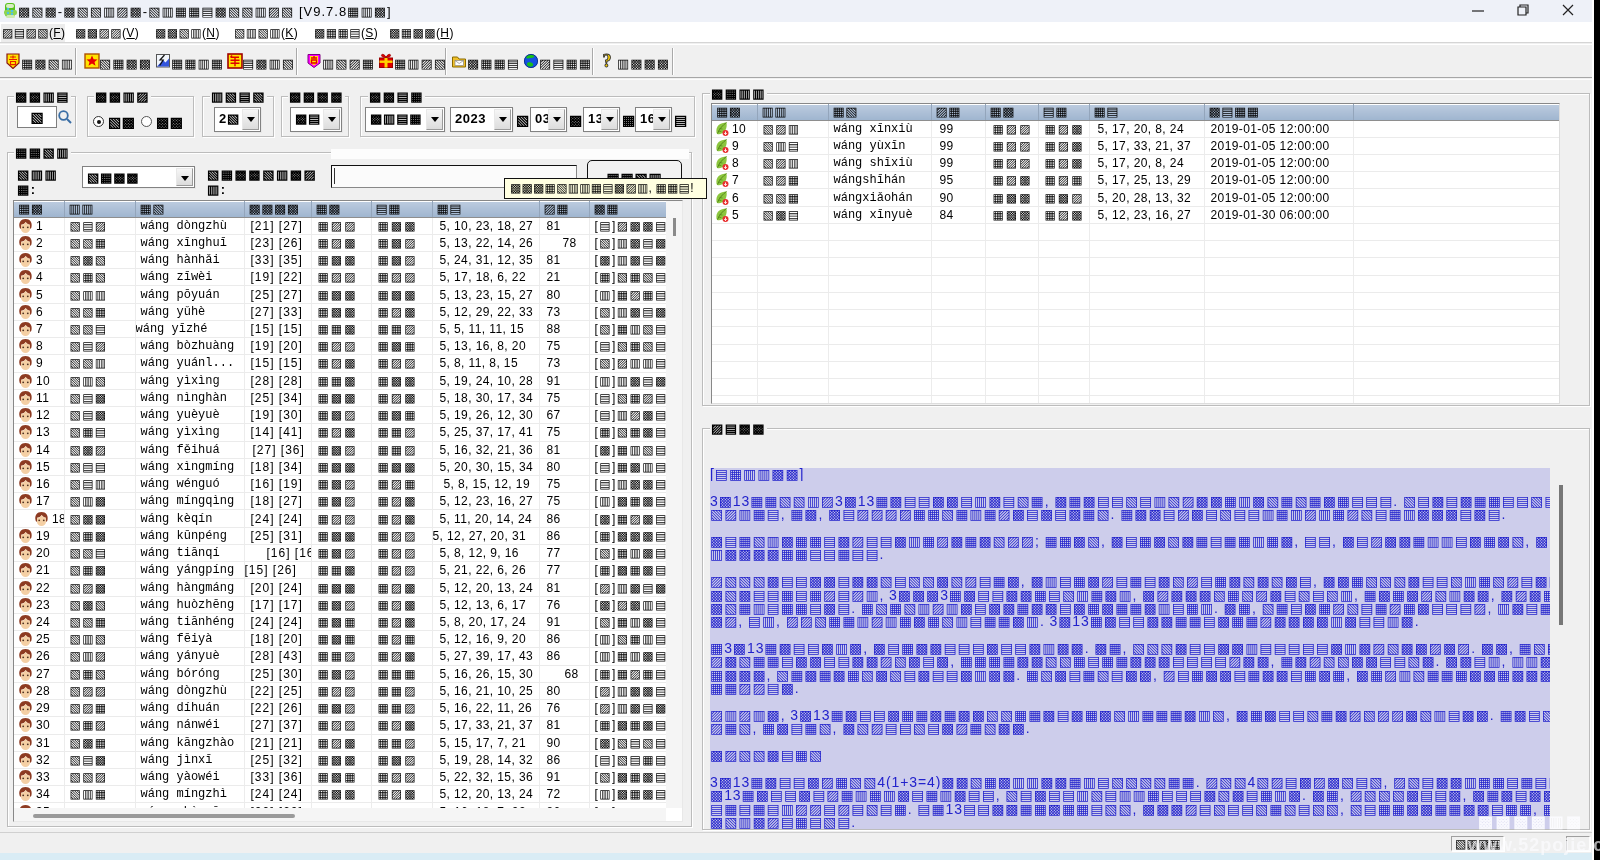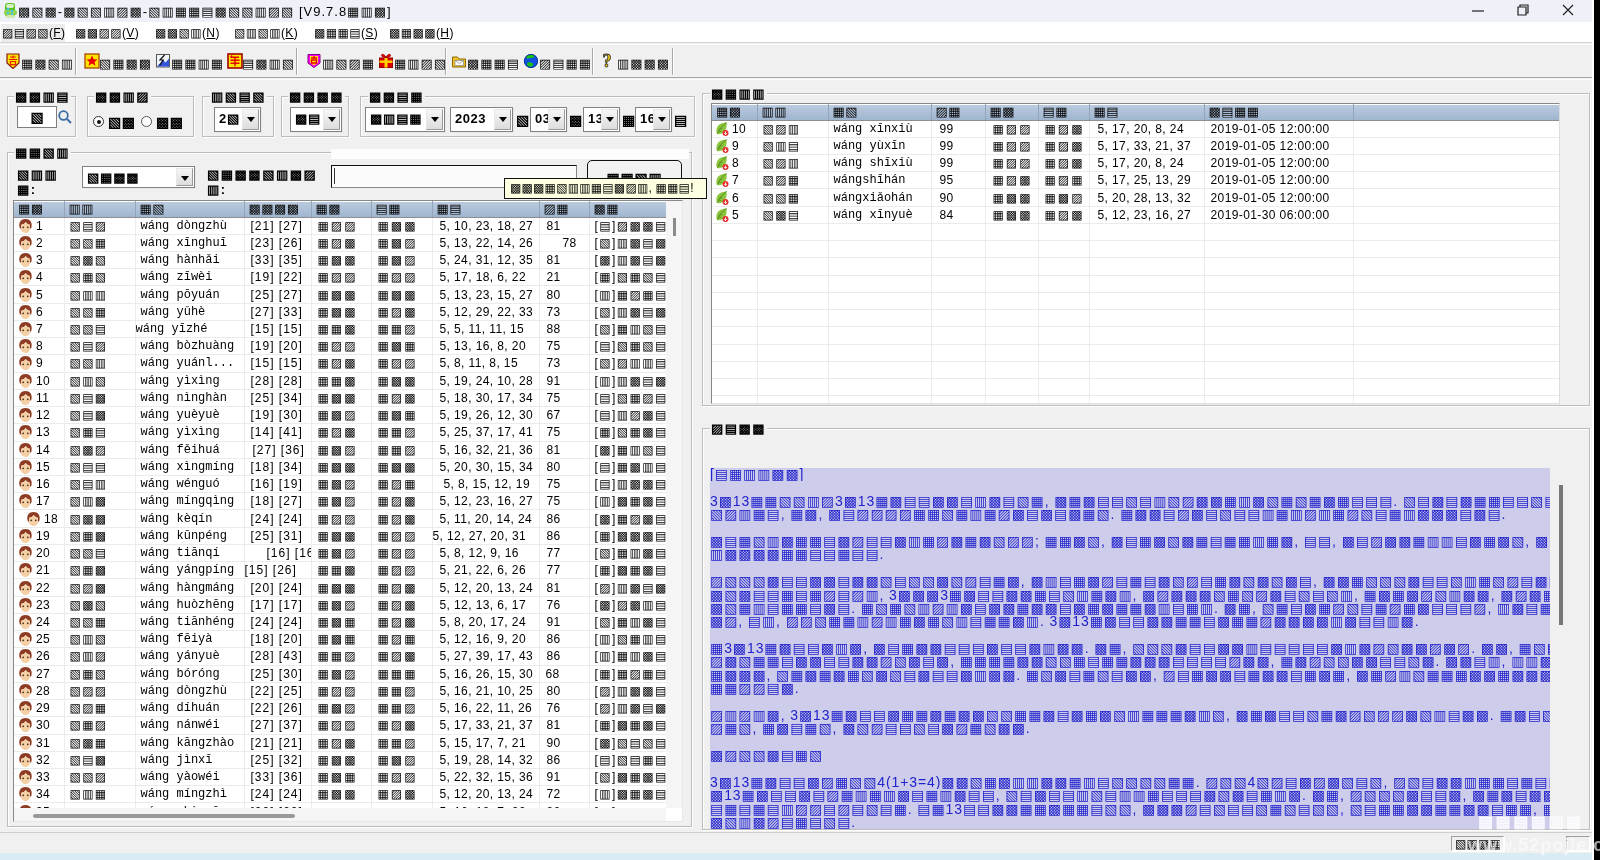--- a/index.html
+++ b/index.html
@@ -466,21 +466,21 @@
           <td style="padding-left:5px;letter-spacing:1.3px">▧▥▩</td>
           <td class="py" style="padding-left:5px">wáng míngqìng</td>
           <td class="num" style="padding-left:6px;letter-spacing:1px">[18] [27]</td>
           <td style="padding-left:6px;letter-spacing:2px">▦▩▨</td>
           <td style="padding-left:6px;letter-spacing:2px">▦▨▩</td>
           <td class="num" style="padding-left:7px">5, 12, 23, 16, 27</td>
           <td class="num" style="padding-left:7px">75</td>
           <td style="padding-left:5px;letter-spacing:1.4px;font-size:12px">[▥]▩▦▩▤▩▦</td>
         </tr>
         <tr class="lrow">
-          <td style="padding-left:12px"><svg width="15" height="16" viewBox="0 0 15 16" style="vertical-align:-4px;margin-right:3px">
+          <td style="padding-left:20px"><svg width="15" height="16" viewBox="0 0 15 16" style="vertical-align:-4px;margin-right:3px">
               <path d="M1.5 9C.5 4.5 3 1 7.5 1s7 3.5 6 8c-.3 1.5-1 2-1.5 1.5V6.8C10 6.5 8.5 5.5 7.7 4 6.8 5.8 4.7 6.8 3 6.8v3.7C2.5 11 1.8 10.5 1.5 9z" fill="#8d3b22"></path>
               <path d="M3 7c2 0 3.8-1 4.7-3 .8 1.6 2.3 2.7 4.3 2.9V11c0 2.3-2 4-4.5 4S3 13.3 3 11z" fill="#f4cfa4"></path>
               <circle cx="5.2" cy="9.3" r=".9" fill="#4a3020"></circle>
               <circle cx="9.8" cy="9.3" r=".9" fill="#4a3020"></circle>
             </svg><span class="num">18</span></td>
           <td style="padding-left:5px;letter-spacing:1.3px">▧▩▩</td>
           <td class="py" style="padding-left:5px">wáng kèqín</td>
           <td class="num" style="padding-left:6px;letter-spacing:1px">[24] [24]</td>
           <td style="padding-left:6px;letter-spacing:2px">▦▨▨</td>
           <td style="padding-left:6px;letter-spacing:2px">▦▨▩</td>
@@ -622,21 +622,21 @@
               <path d="M3 7c2 0 3.8-1 4.7-3 .8 1.6 2.3 2.7 4.3 2.9V11c0 2.3-2 4-4.5 4S3 13.3 3 11z" fill="#f4cfa4"></path>
               <circle cx="5.2" cy="9.3" r=".9" fill="#4a3020"></circle>
               <circle cx="9.8" cy="9.3" r=".9" fill="#4a3020"></circle>
             </svg><span class="num">27</span></td>
           <td style="padding-left:5px;letter-spacing:1.3px">▧▦▧</td>
           <td class="py" style="padding-left:5px">wáng bóróng</td>
           <td class="num" style="padding-left:6px;letter-spacing:1px">[25] [30]</td>
           <td style="padding-left:6px;letter-spacing:2px">▦▩▨</td>
           <td style="padding-left:6px;letter-spacing:2px">▦▦▦</td>
           <td class="num" style="padding-left:7px">5, 16, 26, 15, 30</td>
-          <td class="num" style="padding-left:6px">68</td>
+          <td class="num" style="padding-left:25px">68</td>
           <td style="padding-left:5px;letter-spacing:1.4px;font-size:12px">[▦]▦▨▦▤▩▦</td>
         </tr>
         <tr class="lrow">
           <td style="padding-left:4px"><svg width="15" height="16" viewBox="0 0 15 16" style="vertical-align:-4px;margin-right:3px">
               <path d="M1.5 9C.5 4.5 3 1 7.5 1s7 3.5 6 8c-.3 1.5-1 2-1.5 1.5V6.8C10 6.5 8.5 5.5 7.7 4 6.8 5.8 4.7 6.8 3 6.8v3.7C2.5 11 1.8 10.5 1.5 9z" fill="#8d3b22"></path>
               <path d="M3 7c2 0 3.8-1 4.7-3 .8 1.6 2.3 2.7 4.3 2.9V11c0 2.3-2 4-4.5 4S3 13.3 3 11z" fill="#f4cfa4"></path>
               <circle cx="5.2" cy="9.3" r=".9" fill="#4a3020"></circle>
               <circle cx="9.8" cy="9.3" r=".9" fill="#4a3020"></circle>
             </svg><span class="num">28</span></td>
           <td style="padding-left:5px;letter-spacing:1.3px">▧▨▨</td>

